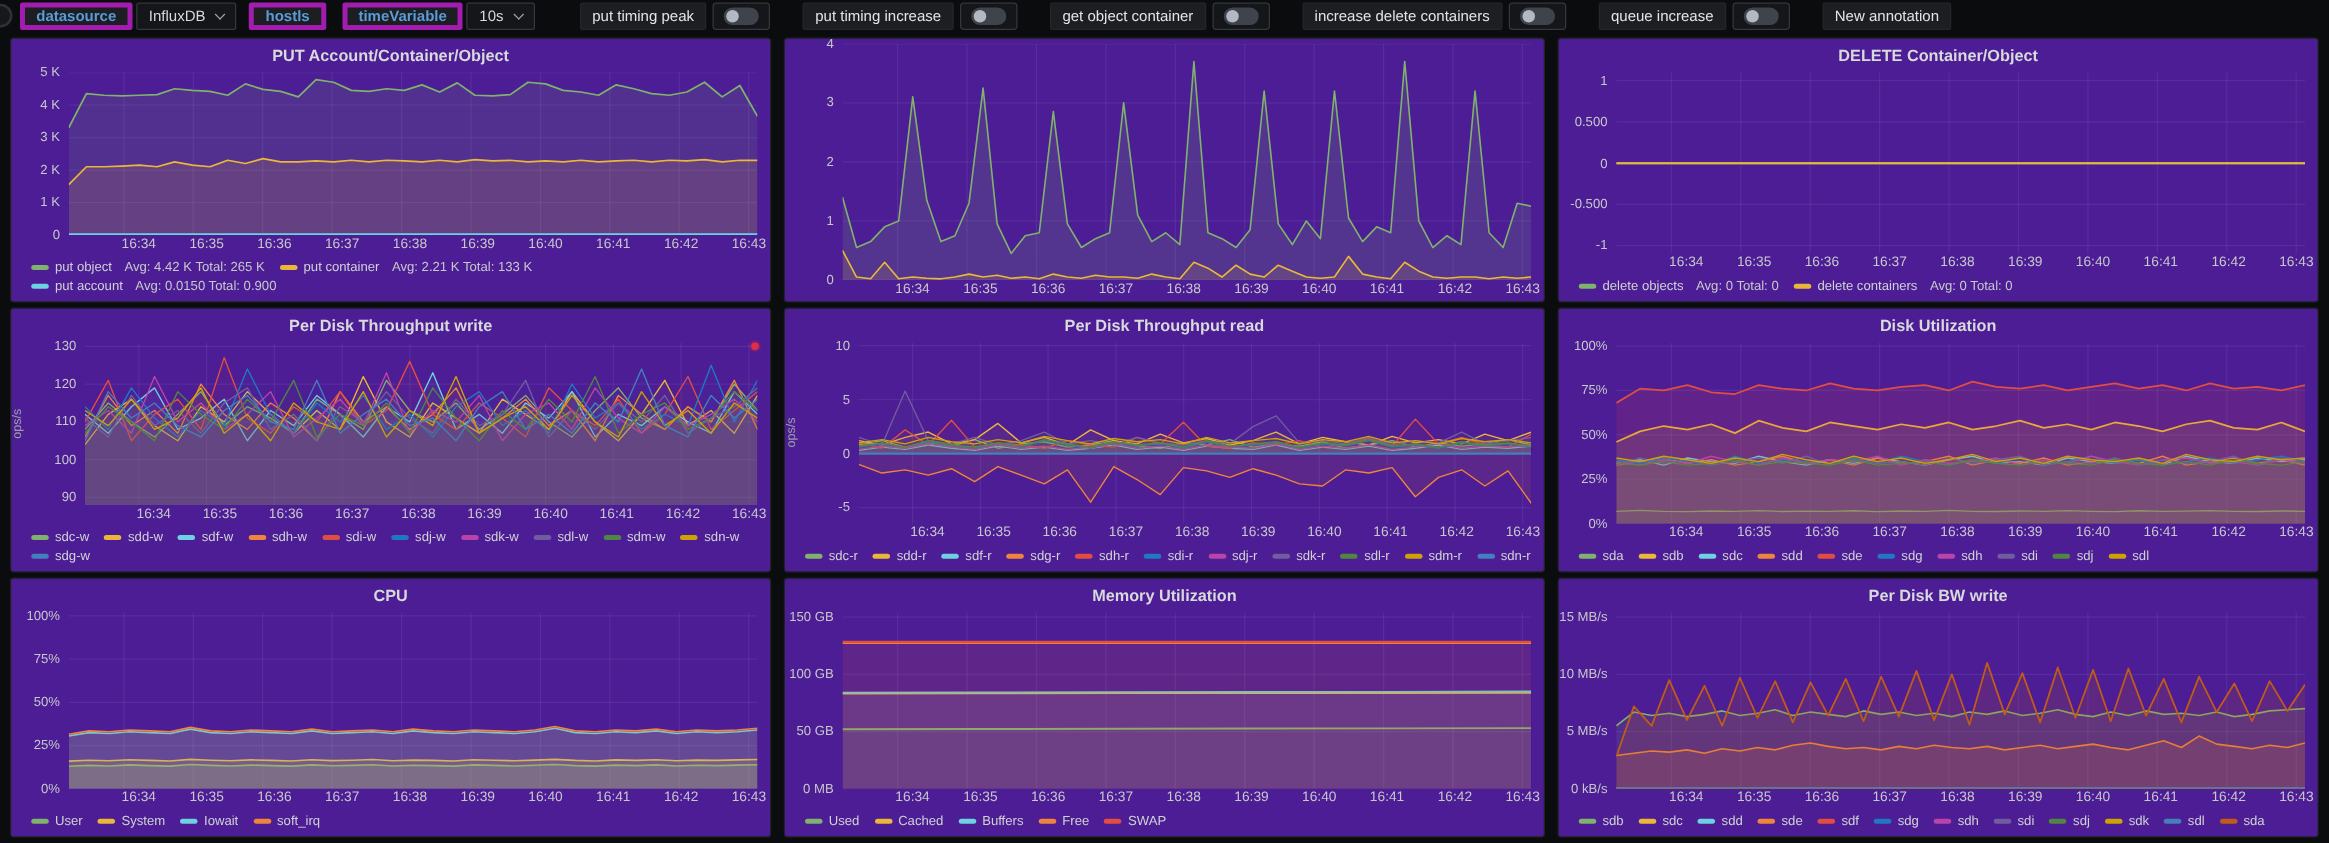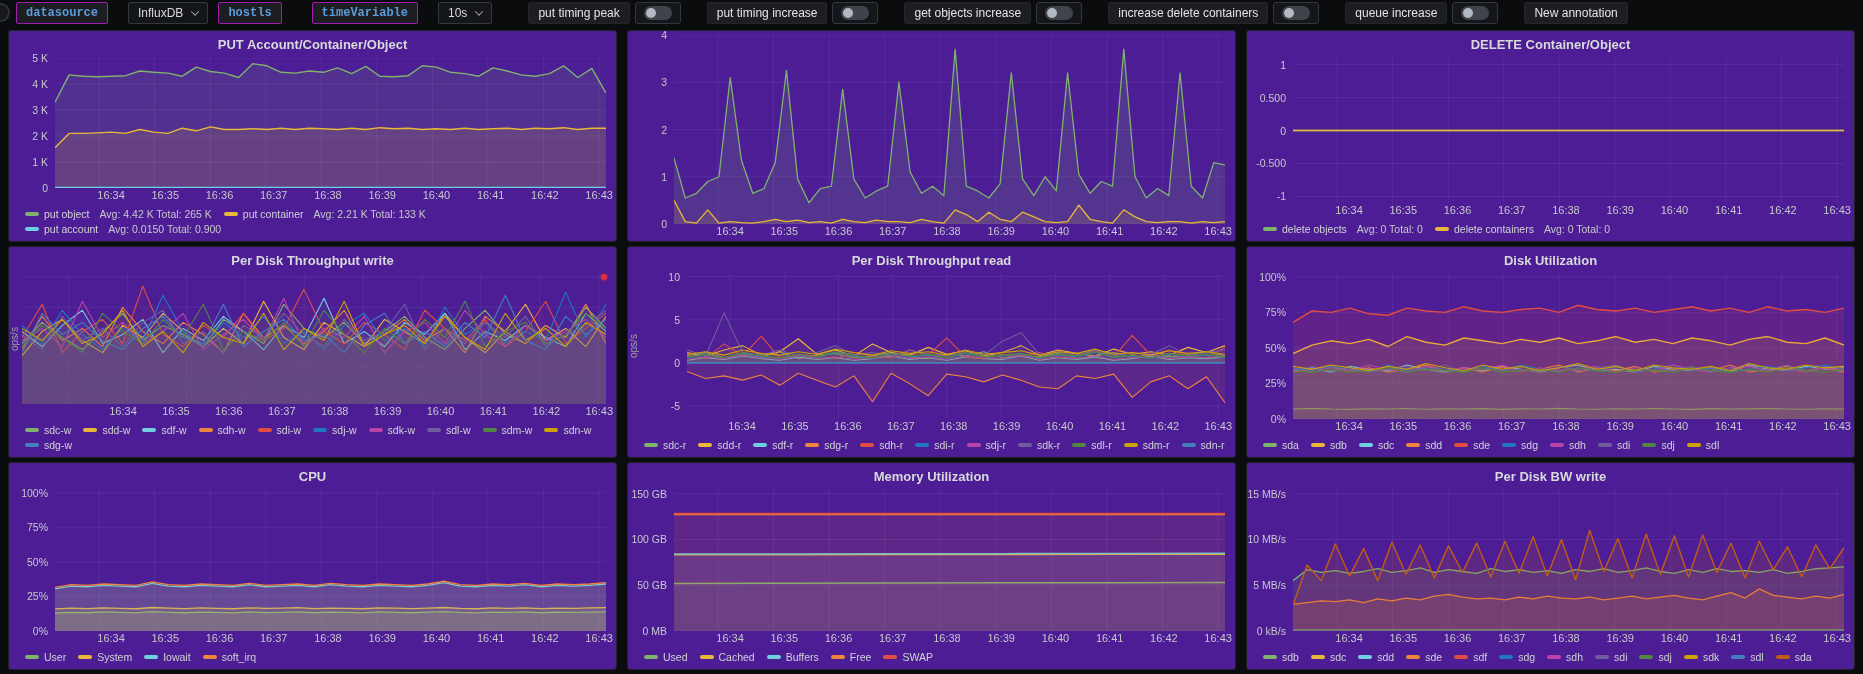--- a/index.html
+++ b/index.html
@@ -7,22 +7,22 @@
     font-family:"Liberation Sans", sans-serif; color:#d8d9da; }
 
   
   #topbar { position:relative; height:26px; display:flex; align-items:center;
     padding-left:16px; background:#0b0c0e; font-size:12px; }
   .logo-arc { position:absolute; left:-9px; top:3px; width:19px; height:19px;
     border-radius:50%; border:2px solid #2e3137; background:#17181b; }
   .var-group { display:flex; align-items:center; margin-right:10px; }
   .chip { height:22px; display:flex; align-items:center; padding:0 9px;
     border-radius:2px; white-space:nowrap; }
-  .var-label { background:#1c1e22; color:#5a9bd8; font-weight:600; margin-right:20px;
-    border:1px solid #a21caf;font-family:Liberation Mono, monospace; }
+  .var-label { background:#1c1e22; color:#5a9bd8; font-weight:600; margin-right:3px;
+    border:4px solid #a21caf; }
   .var-value { background:#141619; border:1px solid #34373d; color:#d8d9da; cursor:pointer; }
   .var-value.wide { max-width:398px; overflow:hidden; }
   .caret { width:6px; height:6px; border-right:1.4px solid #9fa3a8; border-bottom:1.4px solid #9fa3a8;
     transform:rotate(45deg) translate(-1px,-1px); margin-left:9px; display:inline-block; flex:none; }
   .toggle-group { display:flex; align-items:center; margin-left:26px; }
   .toggle-label { background:#1c1e22; border:1px solid #24262b; color:#e3e4e6; margin-right:5px; }
   .tgl { width:46px; height:22px; border:1px solid #34373d; border-radius:3px; background:#141619;
     display:flex; align-items:center; justify-content:center; cursor:pointer; }
   .track { width:28px; height:14px; background:#3f434b; border-radius:8px; position:relative; display:block; }
   .knob { position:absolute; left:2px; top:2px; width:10px; height:10px; border-radius:50%; background:#b3b9c2; display:block; }
@@ -91,21 +91,21 @@
       </div>
       <div class="toggle-group">
         <span class="chip toggle-label">put timing increase</span>
         <span class="tgl">
           <span class="track">
             <span class="knob"></span>
           </span>
         </span>
       </div>
       <div class="toggle-group">
-        <span class="chip toggle-label">get objects increase</span>
+        <span class="chip toggle-label">get object container</span>
         <span class="tgl">
           <span class="track">
             <span class="knob"></span>
           </span>
         </span>
       </div>
       <div class="toggle-group">
         <span class="chip toggle-label">increase delete containers</span>
         <span class="tgl">
           <span class="track">
@@ -295,20 +295,27 @@
           <i class="swatch" style="background: rgb(234, 184, 57);"></i>
           <span class="lg-label">delete containers</span>
           <span class="lg-stats">Avg: 0  Total: 0</span>
         </span>
       </div>
     </section>
     <section class="panel">
       <div class="panel-title">Per Disk Throughput write</div>
       <div class="plot-row">
         <div class="ylab">ops/s</div>
+        <div class="yaxis">
+          <span class="ytick" style="top: 2.32558%;">130</span>
+          <span class="ytick" style="top: 25.5814%;">120</span>
+          <span class="ytick" style="top: 48.8372%;">110</span>
+          <span class="ytick" style="top: 72.093%;">100</span>
+          <span class="ytick" style="top: 95.3488%;">90</span>
+        </div>
         <div class="chart">
           <svg viewBox="0 0 100 100" preserveAspectRatio="none">
             <line x1="0" y1="2.3255813953488413" x2="100" y2="2.3255813953488413" class="gridline"></line>
             <line x1="0" y1="25.581395348837212" x2="100" y2="25.581395348837212" class="gridline"></line>
             <line x1="0" y1="48.837209302325576" x2="100" y2="48.837209302325576" class="gridline"></line>
             <line x1="0" y1="72.09302325581395" x2="100" y2="72.09302325581395" class="gridline"></line>
             <line x1="0" y1="95.34883720930233" x2="100" y2="95.34883720930233" class="gridline"></line>
             <line x1="8" y1="0" x2="8" y2="100" class="gridline"></line>
             <line x1="18.08" y1="0" x2="18.08" y2="100" class="gridline"></line>
             <line x1="28.16" y1="0" x2="28.16" y2="100" class="gridline"></line>

